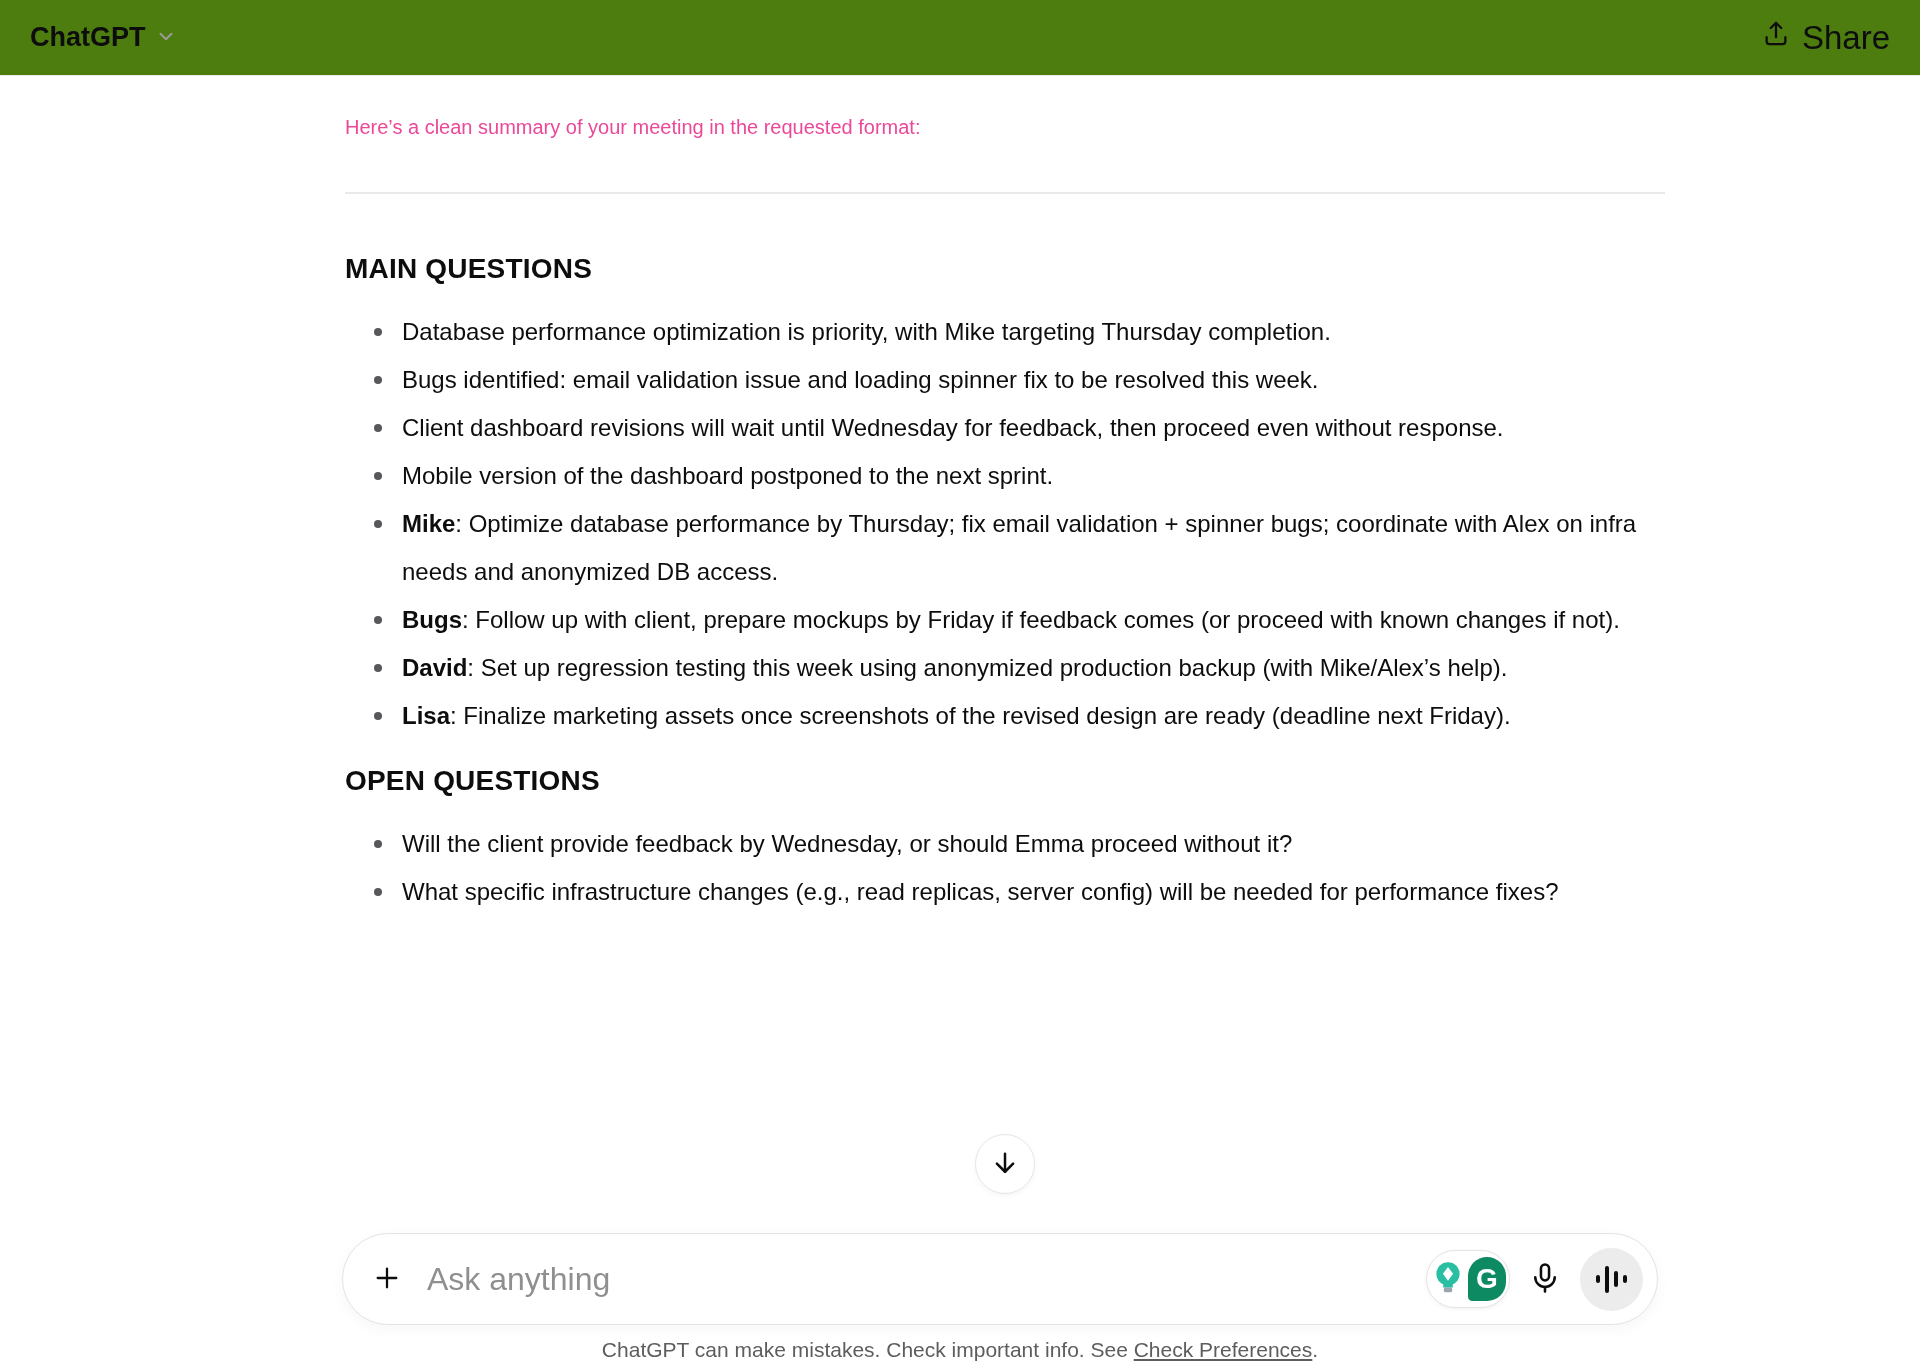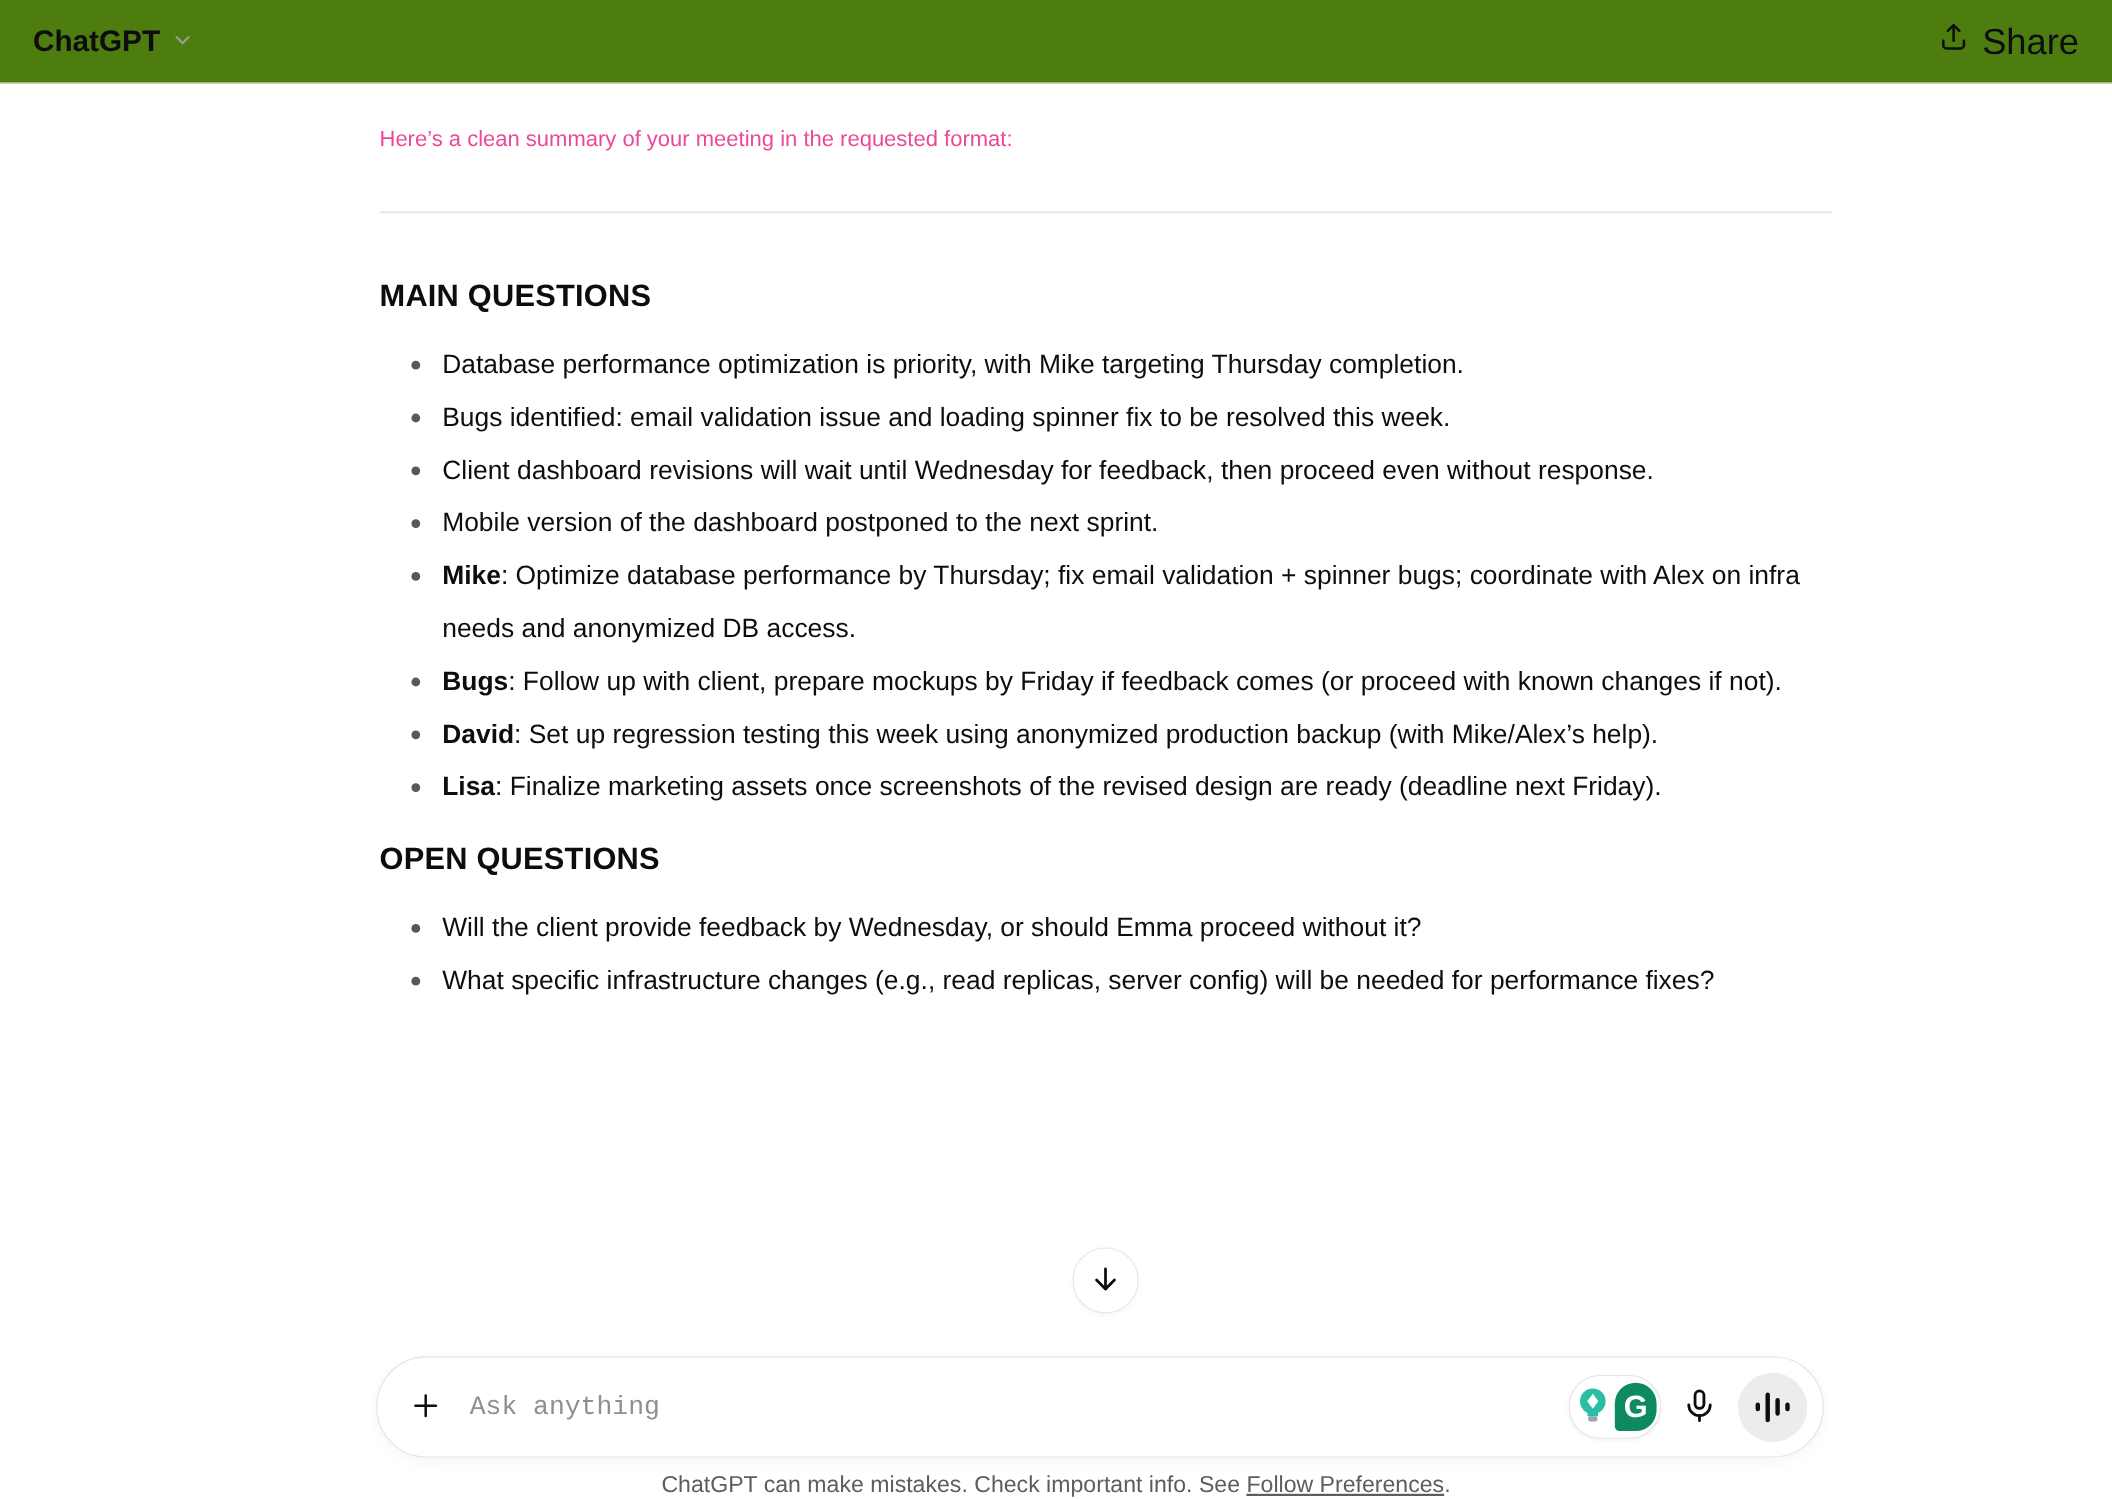--- a/index.html
+++ b/index.html
@@ -60,21 +60,21 @@
   
   .composer {
     position: absolute; left: 342px; top: 1233px; width: 1316px; height: 92px;
     background: #fff; border: 1.5px solid #e3e3e3; border-radius: 46px;
     display: flex; align-items: center; gap: 20px; padding: 0 14px 0 24px;
     box-shadow: 0 4px 14px rgba(0,0,0,0.04);
   }
   .plus-btn { background: none; border: none; cursor: pointer; display: flex; align-items: center; padding: 4px; }
   .composer-input {
     flex: 1; border: none; outline: none; background: transparent;
-    font-family: Liberation Mono, monospace; font-size: 24px; color: #0f172a; min-width: 0;
+    font-family: Liberation Sans, sans-serif; font-size: 32px; color: #0f172a; min-width: 0;
   }
   .composer-input::placeholder { color: #8f8f8f; }
   .composer-right { display: flex; align-items: center; gap: 15px; }
   .ext-badge {
     width: 84px; height: 58px; background: #fff; border: 1.5px solid #e4e4e4;
     border-radius: 29px; display: flex; align-items: center; justify-content: center;
     gap: 2px; cursor: pointer; box-shadow: 0 1px 4px rgba(0,0,0,0.06); padding: 0 3px;
   }
   .g-icon {
     width: 44px; height: 44px; background: #0e8a63; color: #fff;
@@ -190,16 +190,16 @@
       <button class="voice-btn">
         <span class="bar" style="height:8px"></span>
         <span class="bar" style="height:27px"></span>
         <span class="bar" style="height:16px"></span>
         <span class="bar" style="height:8px"></span>
       </button>
     </div>
   </div>
 
   <div class="footer">
-    <span>ChatGPT can make mistakes. Check important info. See </span><a>Follow Preferences</a><span>.</span>
+    <span>ChatGPT can make mistakes. Check important info. See </span><a>Check Preferences</a><span>.</span>
   </div>
 
 </div>
 
 </body></html>

